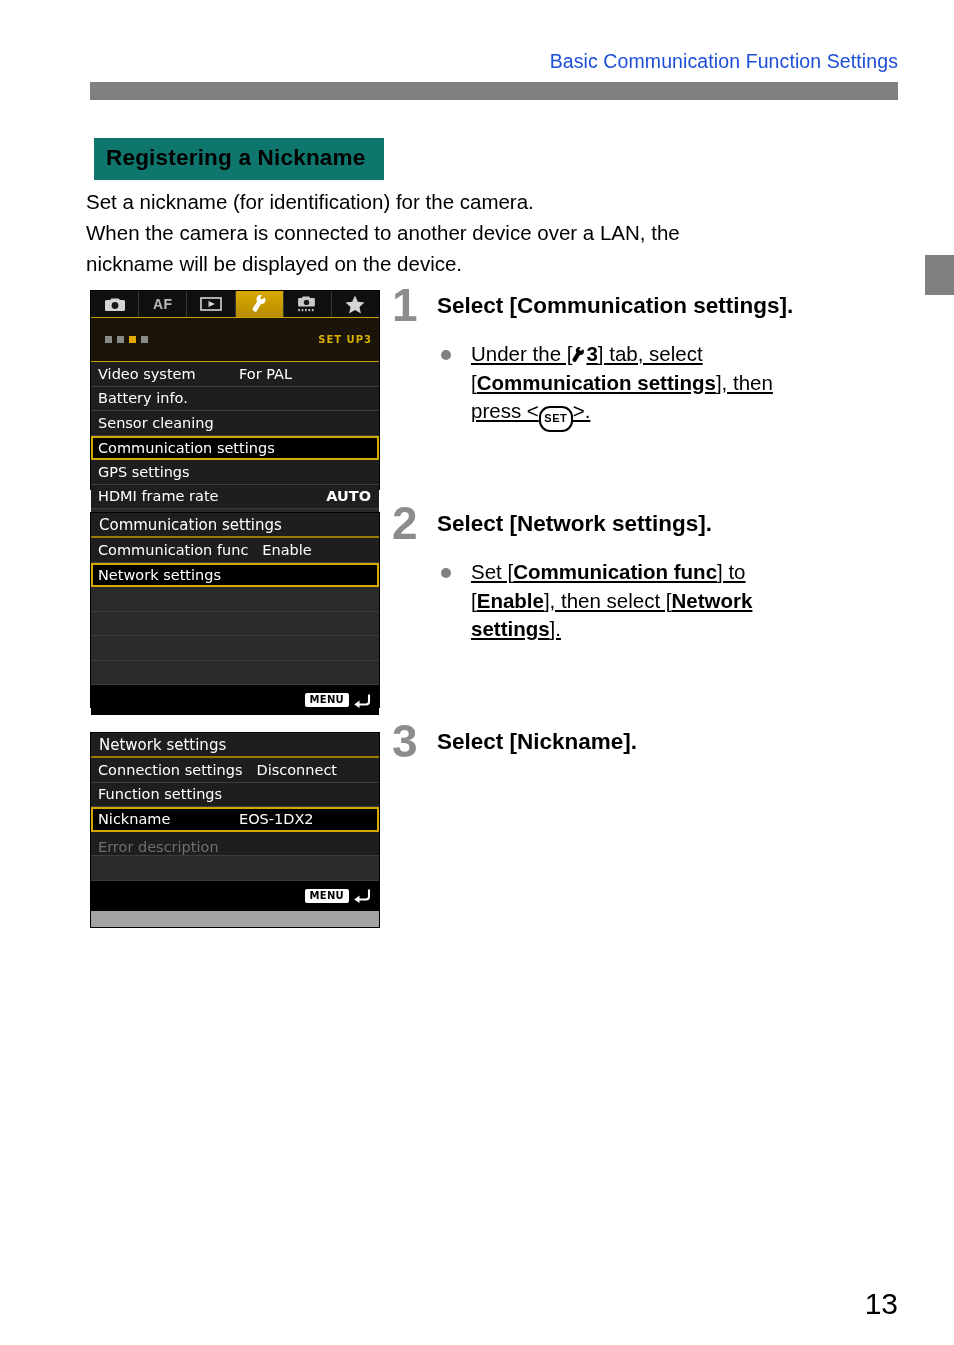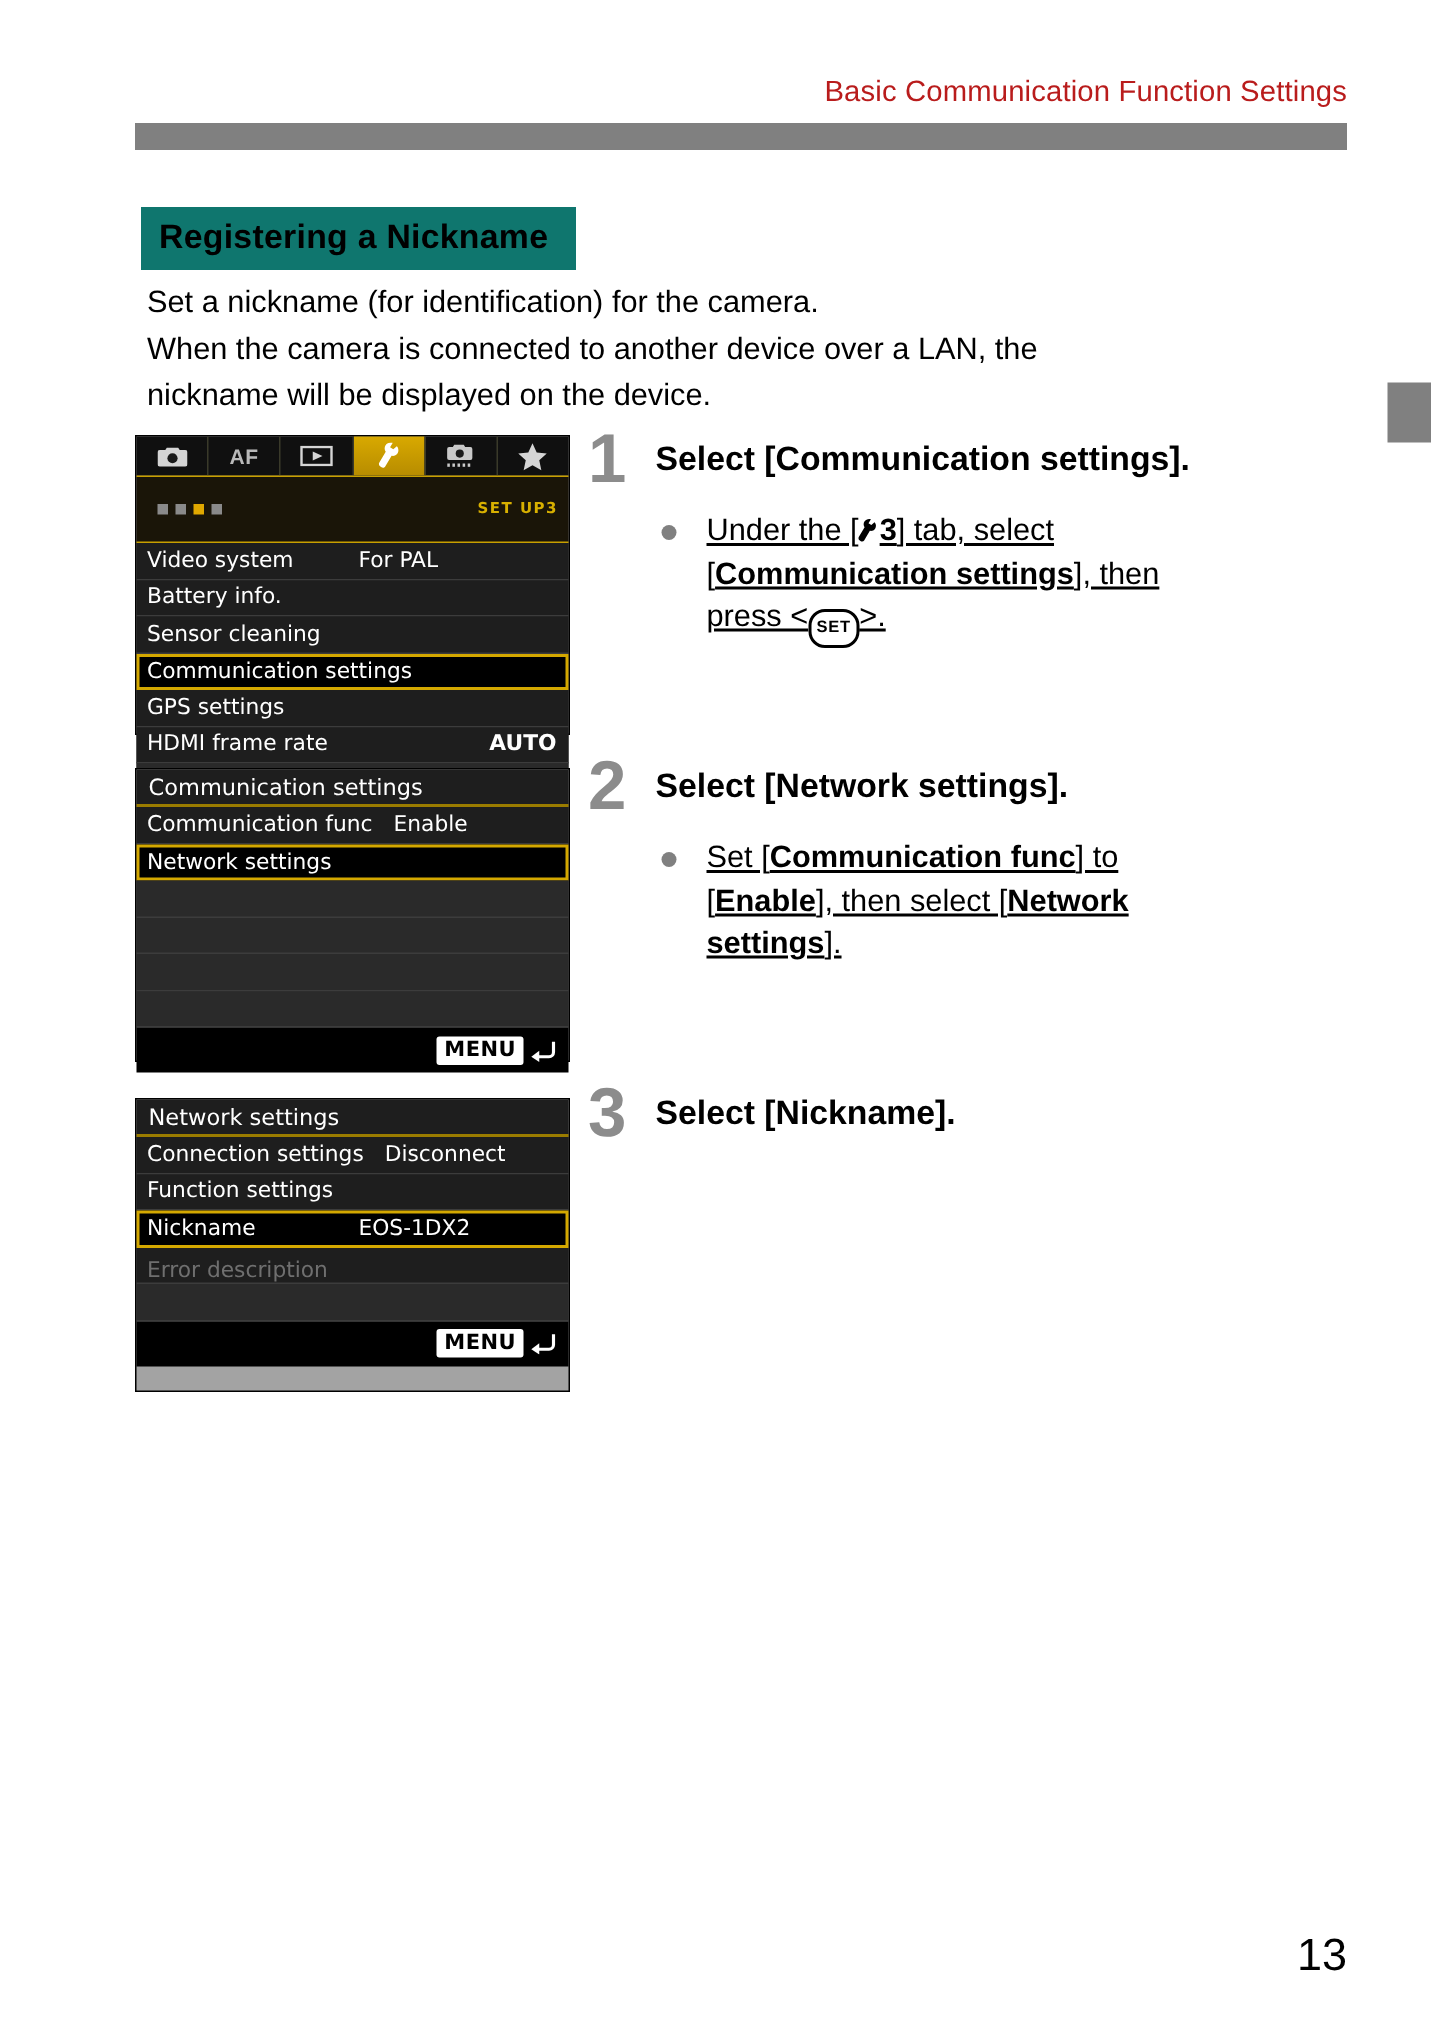--- a/index.html
+++ b/index.html
@@ -18,21 +18,21 @@
 
   
   .page-header-text {
     position: absolute;
     left: 0;
     top: 50px;
     width: 898px;
     text-align: right;
     font-size: 19.5px;
     font-weight: 400;
-    color: #b91c1c;
+    color: #1d4ed8;
     letter-spacing: 0.1px;
   }
   .header-rule {
     position: absolute;
     left: 90px;
     top: 82px;
     width: 808px;
     height: 18px;
     background: #808080;
   }
@@ -55,21 +55,21 @@
     background: #0f766e;
     padding: 7px 18px 9px 12px;
     font-size: 22.5px;
     font-weight: bold;
     letter-spacing: 0.2px;
   }
 
   
   .intro {
     position: absolute;
-    left: 98px;
+    left: 86px;
     top: 186px;
     width: 700px;
     font-size: 20.5px;
     line-height: 31px;
     color: #000;
   }
   .intro div { white-space: nowrap; }
 
   
   .step {
@@ -272,21 +272,21 @@
     background: #000000;
     display: flex;
     align-items: center;
     justify-content: flex-end;
     padding-right: 8px;
     gap: 4px;
   }
   .menu-chip {
     background: #ffffff;
     color: #000000;
-    font-size: 14px;
+    font-size: 10px;
     font-weight: bold;
     padding: 1px 5px 2px 5px;
     border-radius: 2px;
     letter-spacing: 0.3px;
     font-family: "DejaVu Sans", sans-serif;
   }
   .menu-arrow { display:block; }
 
   
   .page-number {

